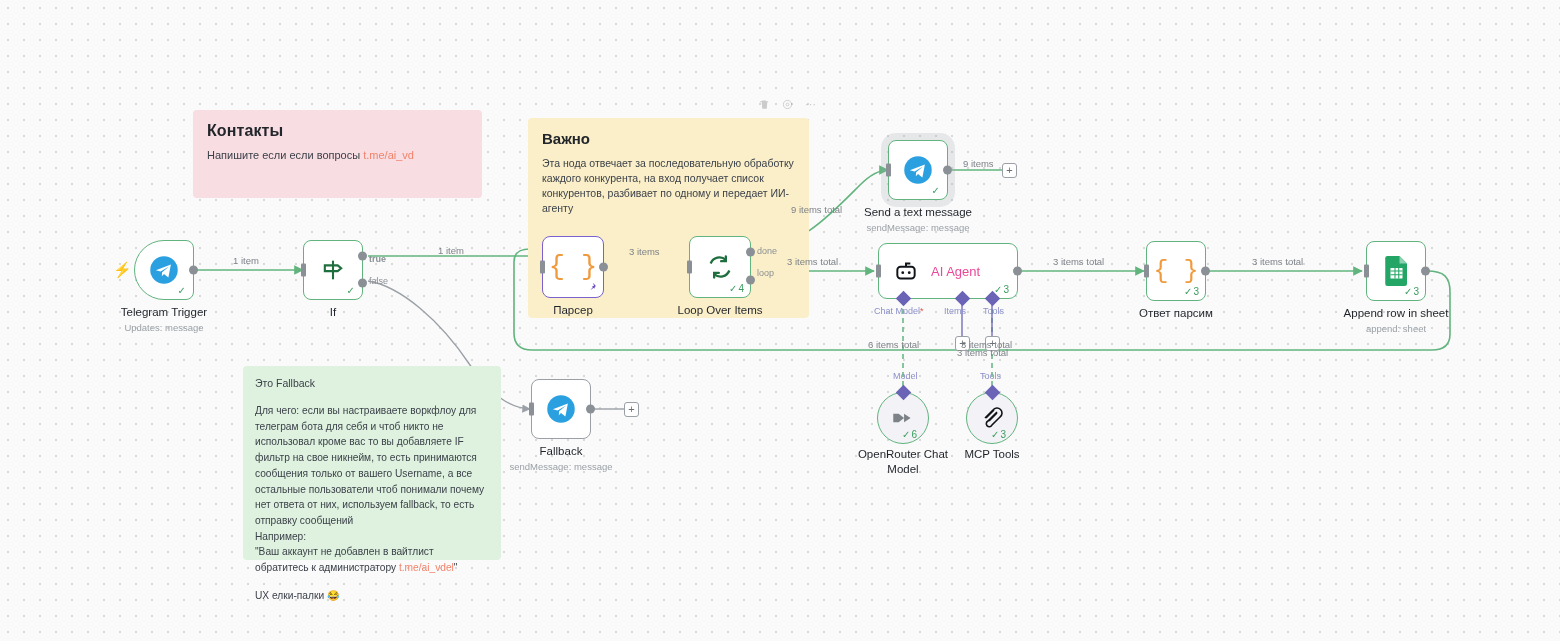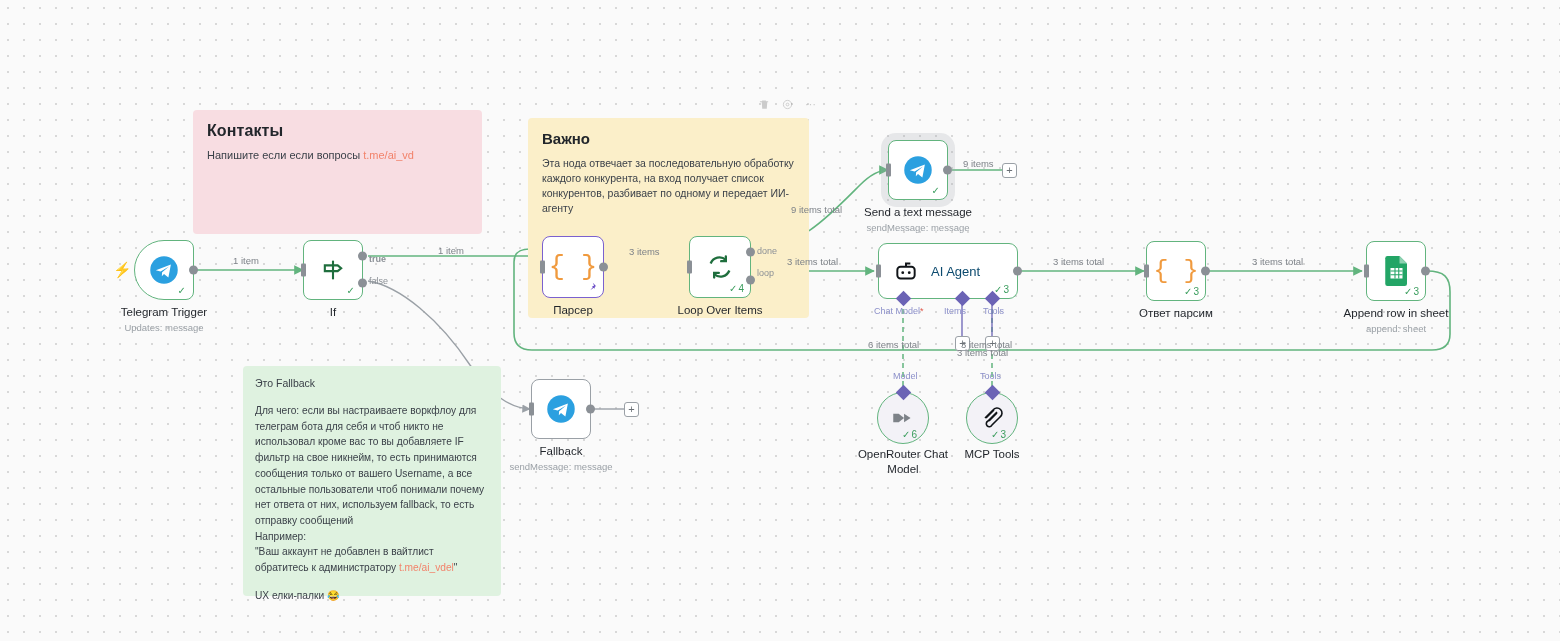--- a/index.html
+++ b/index.html
@@ -12,29 +12,29 @@
     position:relative;
   }
   #canvas { position:absolute; inset:0; }
   .abs { position:absolute; }
 
   
   .sticky { position:absolute; border-radius:4px; padding:12px 14px; }
   .sticky .s-title { font-weight:bold; color:#22262b; }
   .sticky .s-body { color:#3b4149; }
 
-  #note-contacts { left:193px; top:110px; width:289px; height:124px; background:#F8DDE2; }
+  #note-contacts { left:193px; top:110px; width:289px; height:88px; background:#F8DDE2; }
   #note-contacts .s-title { font-size:16px; margin-bottom:9px; letter-spacing:.1px; }
   #note-contacts .s-body { font-size:11px; }
 
   #note-important { left:528px; top:118px; width:281px; height:200px; background:#FBEFC9; }
   #note-important .s-title { font-size:15px; margin-bottom:9px; }
   #note-important .s-body { font-size:10.5px; line-height:1.42; }
 
-  #note-fallback { left:243px; top:366px; width:258px; height:230px; background:#DFF2E0; padding:11px 12px; }
+  #note-fallback { left:243px; top:366px; width:258px; height:194px; background:#DFF2E0; padding:11px 12px; }
   #note-fallback .s-head { font-size:10.5px; color:#3b4149; margin-bottom:14px; }
   #note-fallback .s-body { font-size:10.2px; line-height:1.54; color:#3b4149; }
   #note-fallback .s-gap { height:12px; }
 
   .lnk { color:#f2836b; }
 
   
   #note-toolbar { left:758px; top:98px; display:flex; gap:10px; align-items:center; opacity:.28; }
   #note-toolbar .ti { width:13px; height:13px; display:flex; align-items:center; justify-content:center; color:#555; font-size:11px; }
 
@@ -256,21 +256,21 @@
   <div class="plusbtn" style="left:1002px; top:163px;">+</div>
 
   <div class="node" style="left:878px; top:243px;">
     <div class="nbox wide">
       <svg width="26" height="26" viewBox="0 0 24 24" fill="none" stroke="#101418" stroke-width="1.8">
         <rect x="4" y="8" width="16" height="11" rx="3"></rect>
         <circle cx="9" cy="13.5" r="1.3" fill="#101418" stroke="none"></circle>
         <circle cx="15" cy="13.5" r="1.3" fill="#101418" stroke="none"></circle>
         <path d="M12 8V5h4"></path>
       </svg>
-      <span style="font-size:13px;color:#0c4a6e;">AI Agent</span>
+      <span style="font-size:13px;color:#ec4899;">AI Agent</span>
       <div class="ncheck" style="right:8px;bottom:3px;">
           <span>✓</span>
           <b>3</b>
         </div>
       <div class="port-in"></div>
       <div class="port-out"></div>
     </div>
 
     <div class="diamond" style="left:20px; top:50px;"></div>
     <div class="diamond" style="left:79px; top:50px;"></div>

